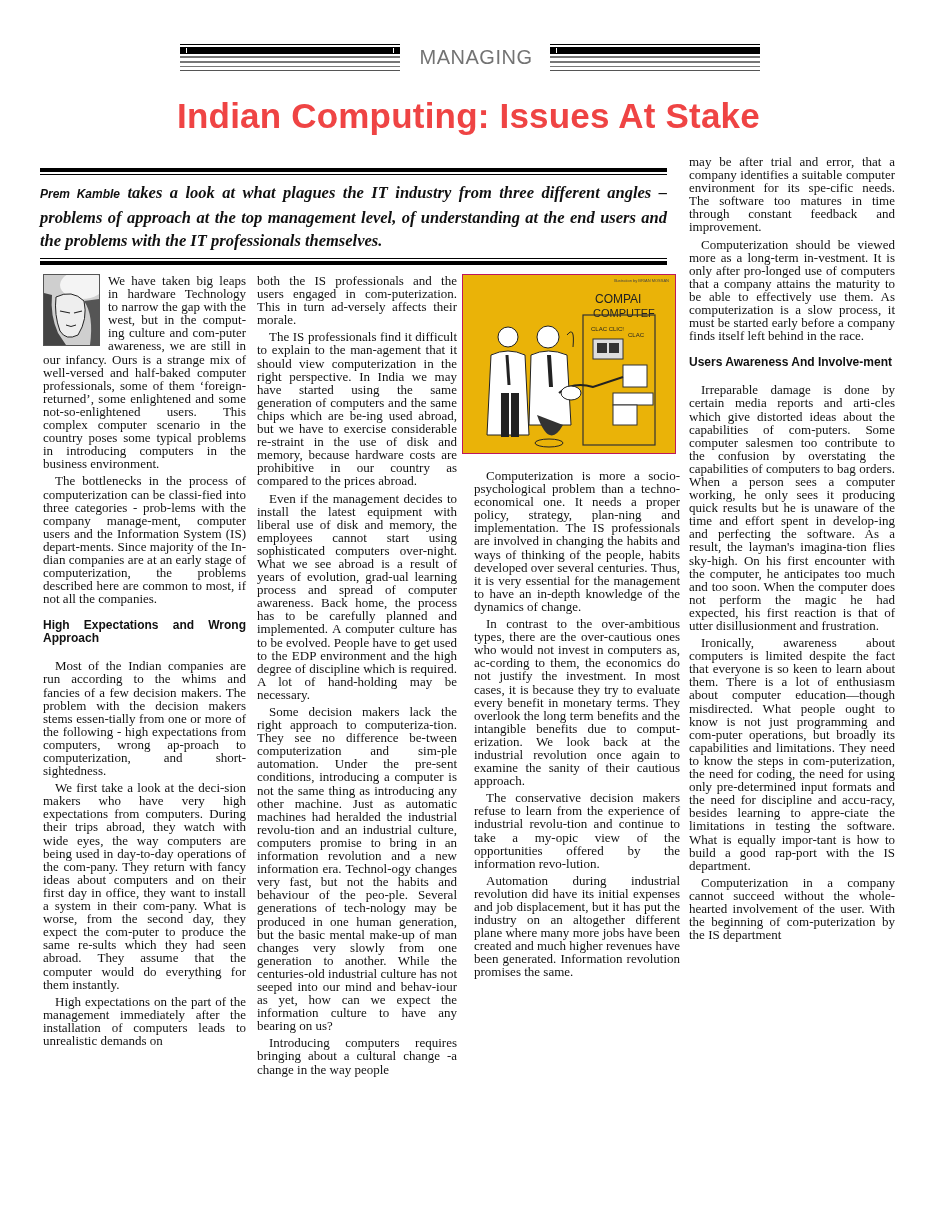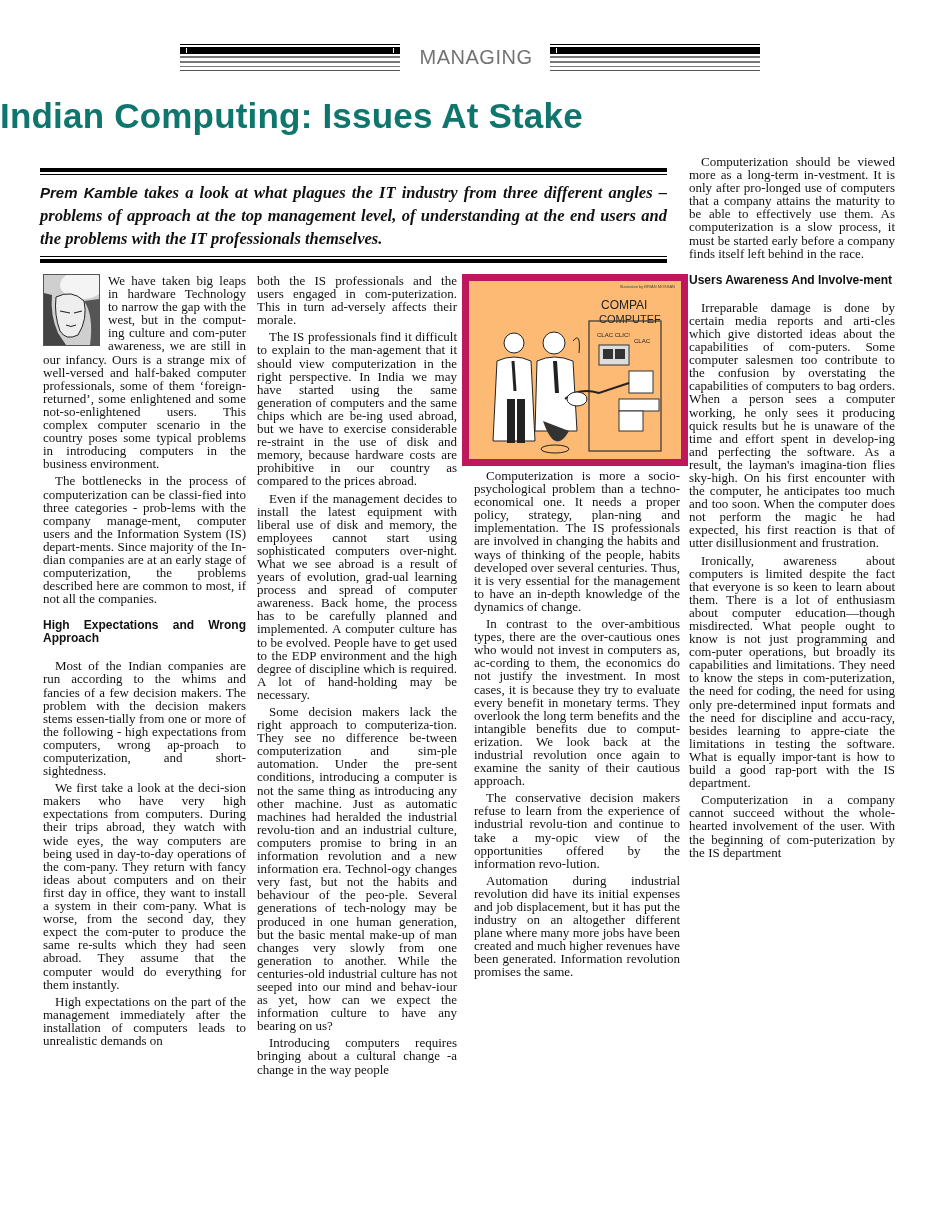--- a/index.html
+++ b/index.html
@@ -13,45 +13,45 @@
   .rule-block .thin-top { position: absolute; left: 0; right: 0; top: 0; height: 1px; background: #000; }
   .rule-block .thick { position: absolute; left: 0; right: 0; top: 3px; height: 7px; background: #000; }
   .rule-block .thick::before { content: ""; position: absolute; left: 6px; top: 1px; width: 1px; height: 5px; background: #fff; }
   .rule-block.left .thick::after { content: ""; position: absolute; right: 6px; top: 1px; width: 1px; height: 5px; background: #fff; }
   .rule-block .g1 { position: absolute; left: 0; right: 0; top: 12px; height: 2px; background: #777; }
   .rule-block .g2 { position: absolute; left: 0; right: 0; top: 17px; height: 2px; background: #777; }
   .rule-block .g3 { position: absolute; left: 0; right: 0; top: 22px; height: 1px; background: #777; }
   .rule-block .g4 { position: absolute; left: 0; right: 0; top: 26px; height: 1px; background: #555; }
   .section-label { position: absolute; left: 228px; top: 2px; width: 136px; text-align: center; font-family: "Liberation Sans", sans-serif; font-size: 20px; color: #737373; letter-spacing: 0.5px; }
 
-  .headline { position: absolute; left: 0; width: 937px; top: 96px; font-family: "Liberation Sans", sans-serif; font-weight: bold; font-size: 35px; color: #0f766e; letter-spacing: 0.2px; }
+  .headline { position: absolute; left: 0; width: 937px; top: 96px; text-align: center; font-family: "Liberation Sans", sans-serif; font-weight: bold; font-size: 35px; color: #ef4444; letter-spacing: 0.2px; }
 
   
   .standfirst-box { position: absolute; left: 40px; top: 168px; width: 627px; }
   .double-rule { height: 7px; position: relative; }
   .double-rule::before { content: ""; position: absolute; left: 0; right: 0; top: 0; height: 4px; background: #000; }
   .double-rule::after { content: ""; position: absolute; left: 0; right: 0; top: 6px; height: 1px; background: #000; }
   .double-rule.bottom::before { top: 3px; }
   .double-rule.bottom::after { top: 0; }
   .standfirst { margin: 6px 0 6px 0; font-style: italic; font-weight: bold; font-size: 16.5px; line-height: 23px; text-align: justify; }
-  .standfirst .author { font-family: "Liberation Sans", sans-serif; font-style: italic; font-weight: bold; font-size: 15px; }
+  .standfirst .author { font-family: "Liberation Sans", sans-serif; font-style: italic; font-weight: bold; font-size: 12px; }
 
   
   .col { position: absolute; font-size: 13px; line-height: 13.1px; text-align: justify; }
   .col p { margin: 0 0 4px 0; text-indent: 12px; hyphens: manual; }
   .col p.noindent { text-indent: 0; }
   .col h3 { font-family: "Liberation Sans", sans-serif; font-size: 12px; font-weight: bold; margin: 14px 0 14px 0; line-height: 13px; color: #111; }
   .col1 { left: 43px; top: 274px; width: 203px; }
   .col2 { left: 257px; top: 274px; width: 200px; }
   .col3 { left: 474px; top: 469px; width: 206px; }
   .col4 { left: 689px; top: 155px; width: 206px; }
 
   .portrait { float: left; width: 55px; height: 70px; margin: 0 8px 2px 0; border: 1px solid #555; background: #d8d8d8; position: relative; overflow: hidden; }
 
-  .cartoon { position: absolute; left: 462px; top: 274px; width: 212px; height: 178px; border: 7px solid #be185d; background: #fdba74; overflow: hidden; }
+  .cartoon { position: absolute; left: 462px; top: 274px; width: 212px; height: 178px; border: 1px solid #be185d; background: #eab308; overflow: hidden; }
   .cartoon-credit { position: absolute; right: 6px; top: 3px; font-family: "Liberation Sans", sans-serif; font-size: 4px; color: #444; }
 
   .footer { position: absolute; left: 652px; top: 1244px; font-size: 12px; color: #111; white-space: nowrap; }
   .footer .sep { display: inline-block; width: 6px; height: 6px; border: 1px solid #333; margin: 0 10px 1px 10px; vertical-align: middle; }
   .footer .page { font-weight: bold; margin-left: 28px; }
 </style>
 </head>
 <body>
 
 <div class="section-header">
@@ -144,20 +144,21 @@
 </div>
 
 <div class="col col3">
   <p>Computerization is more a socio-psychological problem than a techno-economical one. It needs a proper policy, strategy, plan-ning and implementation. The IS professionals are involved in changing the habits and ways of thinking of the people, habits developed over several centuries. Thus, it is very essential for the management to have an in-depth knowledge of the dynamics of change.</p>
   <p>In contrast to the over-ambitious types, there are the over-cautious ones who would not invest in computers as, ac-cording to them, the economics do not justify the investment. In most cases, it is because they try to evaluate every benefit in monetary terms. They overlook the long term benefits and the intangible benefits due to comput-erization. We look back at the industrial revolution once again to examine the sanity of their cautious approach.</p>
   <p>The conservative decision makers refuse to learn from the experience of industrial revolu-tion and continue to take a my-opic view of the opportunities offered by the information revo-lution.</p>
   <p>Automation during industrial revolution did have its initial expenses and job displacement, but it has put the industry on an altogether different plane where many more jobs have been created and much higher revenues have been generated. Information revolution promises the same.</p>
 </div>
 
 <div class="col col4">
+  <p class="noindent">may be after trial and error, that a company identifies a suitable computer environment for its spe-cific needs. The software too matures in time through constant feedback and improvement.</p>
   <p>Computerization should be viewed more as a long-term in-vestment. It is only after pro-longed use of computers that a company attains the maturity to be able to effectively use them. As computerization is a slow process, it must be started early before a company finds itself left behind in the race.</p>
   <h3>Users Awareness And Involve-ment</h3>
   <p>Irreparable damage is done by certain media reports and arti-cles which give distorted ideas about the capabilities of com-puters. Some computer salesmen too contribute to the confusion by overstating the capabilities of computers to bag orders. When a person sees a computer working, he only sees it producing quick results but he is unaware of the time and effort spent in develop-ing and perfecting the software. As a result, the layman's imagina-tion flies sky-high. On his first encounter with the computer, he anticipates too much and too soon. When the computer does not perform the magic he had expected, his first reaction is that of utter disillusionment and frustration.</p>
   <p>Ironically, awareness about computers is limited despite the fact that everyone is so keen to learn about them. There is a lot of enthusiasm about computer education—though misdirected. What people ought to know is not just programming and com-puter operations, but broadly its capabilities and limitations. They need to know the steps in com-puterization, the need for coding, the need for using only pre-determined input formats and the need for discipline and accu-racy, besides learning to appre-ciate the limitations in testing the software. What is equally impor-tant is how to build a good rap-port with the IS department.</p>
   <p>Computerization in a company cannot succeed without the whole-hearted involvement of the user. With the beginning of com-puterization by the IS department</p>
 </div>
 
 <div class="footer">
   <span>August 1989</span><span class="sep"></span><span>Computers Today</span><span class="page">65</span>
 </div>

